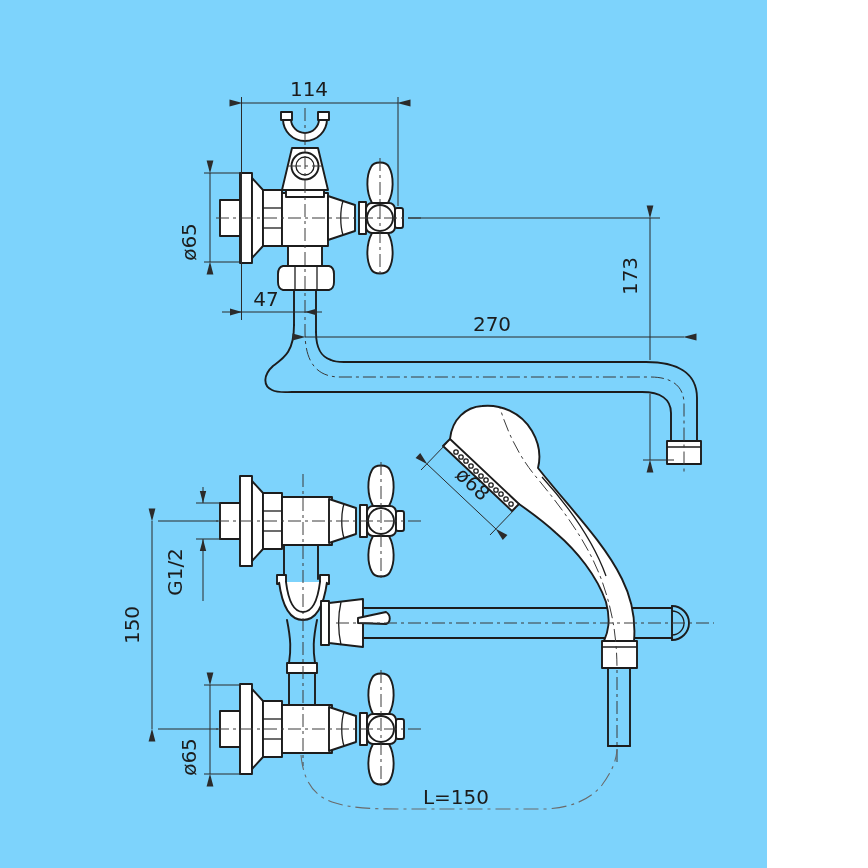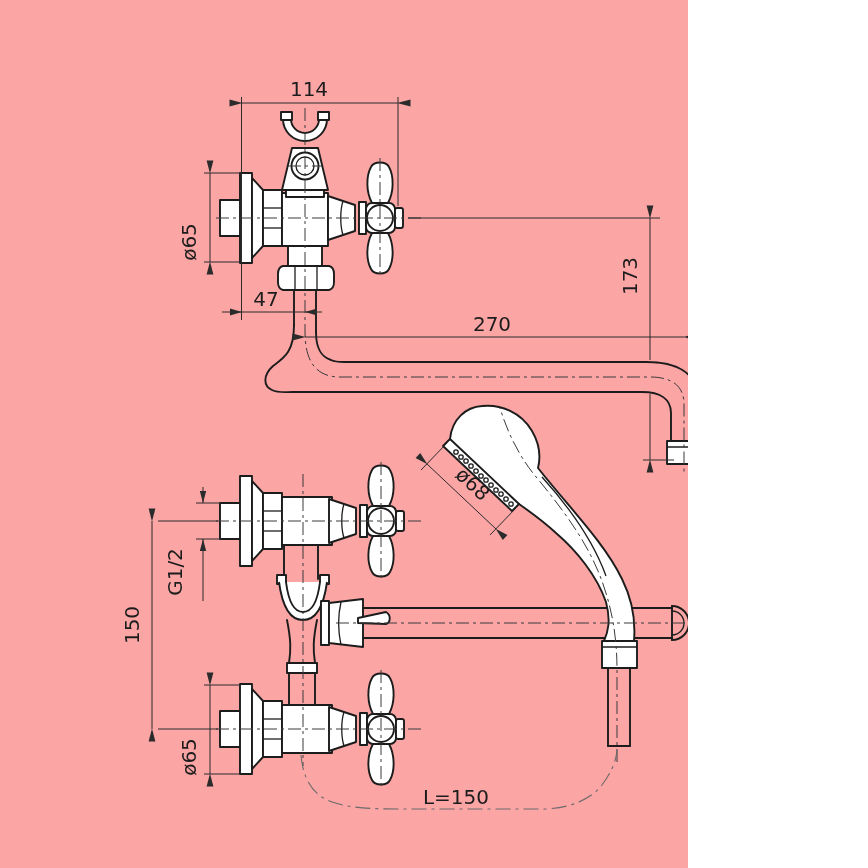--- a/index.html
+++ b/index.html
@@ -1,16 +1,16 @@
 <!DOCTYPE html>
 <html><head>
 <meta charset="utf-8">
 <style>
   html,body{margin:0;padding:0;background:#fff;}
-  .stage{width:688px;height:868px;background:#fca5a5;position:relative;overflow:hidden;}
+  .stage{width:767px;height:868px;background:#7dd3fc;position:relative;overflow:hidden;}
   svg{display:block;}
   .o  {fill:none;stroke:#1c1c1c;stroke-width:1.9;stroke-linejoin:round;stroke-linecap:round;}
   .ow {fill:#ffffff;stroke:#1c1c1c;stroke-width:1.9;stroke-linejoin:round;}
   .f  {fill:none;stroke:#1c1c1c;stroke-width:1.3;}
   .dim{fill:none;stroke:#2b2b2b;stroke-width:1;}
   .cl {fill:none;stroke:#3a3a3a;stroke-width:1;stroke-dasharray:13 4 3 4;}
   .hose{fill:none;stroke:#6a6a6a;stroke-width:1.1;stroke-dasharray:15 5 3 5;}
   .arr{fill:#2b2b2b;stroke:none;}
   .lbl{font-family:"DejaVu Sans",sans-serif;font-size:20px;fill:#1c1c1c;text-anchor:middle;}
 </style>

